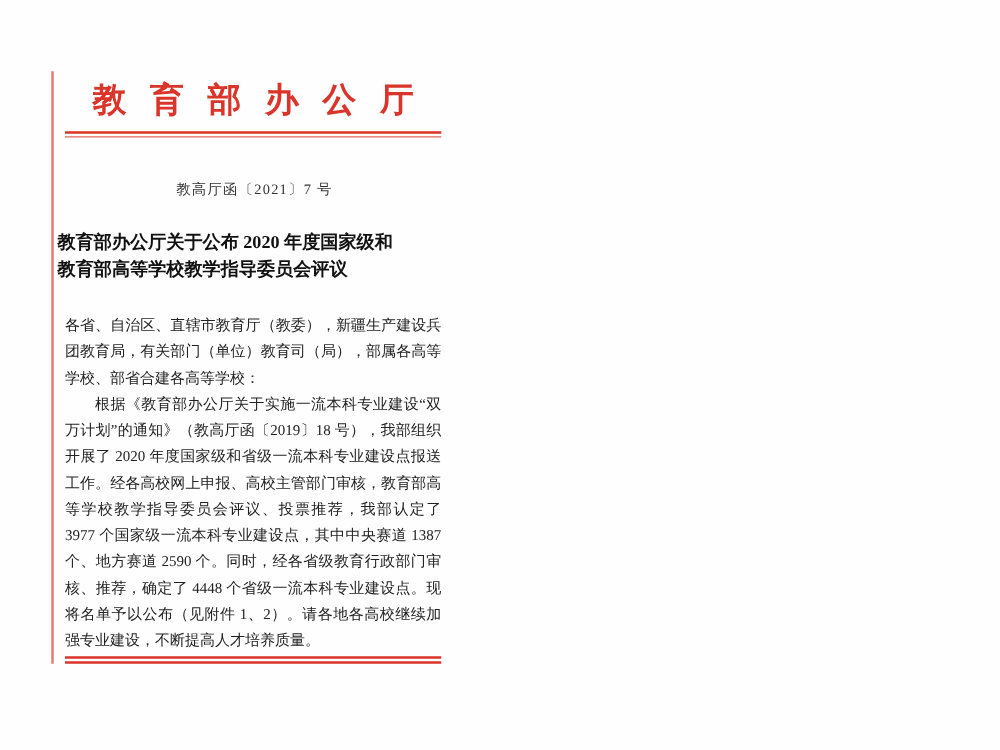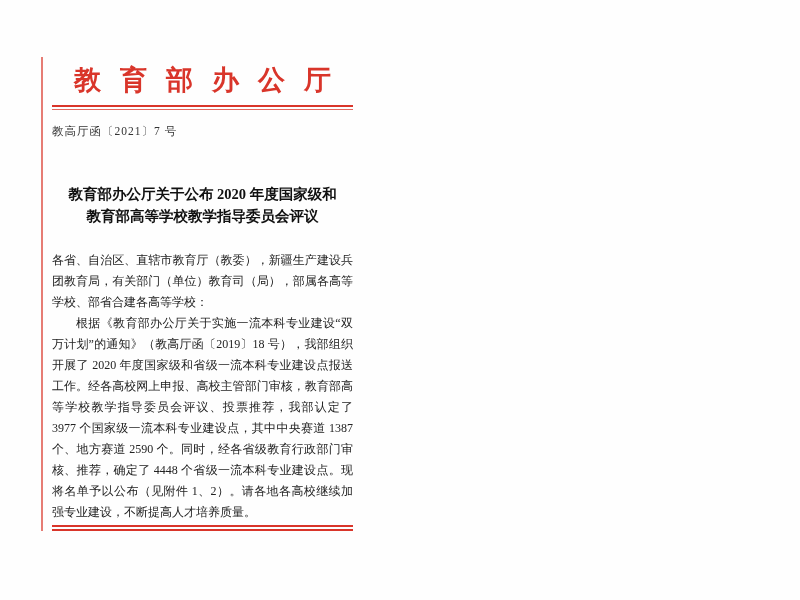--- a/index.html
+++ b/index.html
@@ -30,27 +30,27 @@
   .red-rule-top{
     position:absolute;left:52px;top:105px;width:301px;height:2px;
     border-top:2.5px solid #d9352a;
     border-bottom:1px solid #e2685f;
   }
   .red-vrule{
     position:absolute;left:41px;top:57px;width:2px;height:474px;
     background:rgba(217,53,42,0.65);
   }
   .doc-number{
-    position:absolute;left:52px;top:124px;width:303px;
-    text-align:left;font-size:11.5px;color:#333;
+    position:absolute;left:52px;top:144px;width:303px;
+    text-align:center;font-size:11.5px;color:#333;
     letter-spacing:1px;
   }
   .doc-title{
     position:absolute;left:46px;top:183px;width:313px;
-    text-align:center;font-size:14.5px;font-weight:bold;
+    text-align:left;font-size:14.5px;font-weight:bold;
     line-height:22px;color:#111;
   }
   .doc-body{
     position:absolute;left:52px;top:250px;width:301px;
     font-size:12px;line-height:21px;text-align:justify;
     color:#222;
   }
   .doc-body p{margin:0;}
   .doc-body p.indent{text-indent:2em;}
   .red-rule-bottom{

